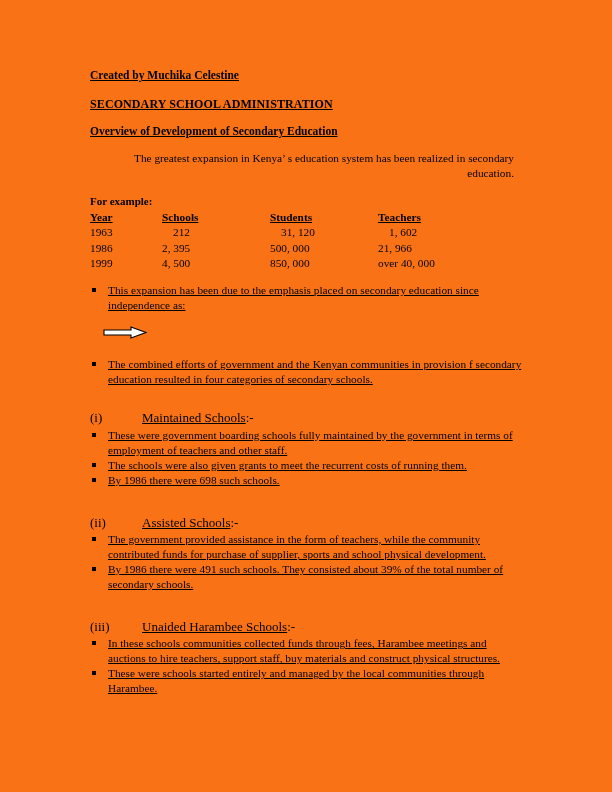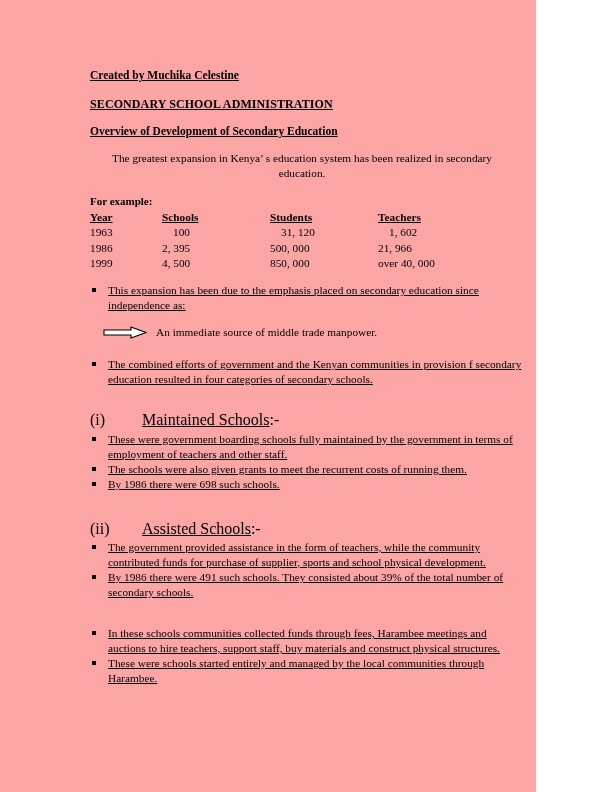--- a/index.html
+++ b/index.html
@@ -11,23 +11,23 @@
     width: 612px;
     height: 792px;
     position: relative;
     font-family: "Liberation Serif", "DejaVu Serif", serif;
     color: #000000;
     overflow: hidden;
   }
   .page {
     position: absolute;
     left: 0; top: 0;
-    width: 536px;
+    width: 612px;
     height: 792px;
-    background: #fca5a5;
+    background: #f97316;
   }
   .content {
     position: absolute;
     left: 90px;
     top: 68px;
     width: 432px;
   }
 
   
   .heading {
@@ -42,21 +42,21 @@
   .heading.caps {
     font-size: 12px;
     letter-spacing: 0.1px;
   }
 
   
   .para {
     font-size: 11.3px;
     line-height: 1.33;
     margin: 0 8px 13px 0;
-    text-align: center;
+    text-align: right;
   }
   .label-bold {
     font-size: 11px;
     font-weight: bold;
     line-height: 1.33;
     margin: 0 0 1px 0;
   }
 
   
   .data-table {
@@ -129,21 +129,21 @@
     position: absolute;
     left: 13px;
     top: 1px;
     width: 44px;
     height: 13px;
     display: block;
   }
 
   
   .sec-head {
-    font-size: 16px;
+    font-size: 13px;
     line-height: 1.33;
     margin: 0 0 1px 0;
     white-space: nowrap;
   }
   .sec-head .rn {
     display: inline-block;
     width: 52px;
   }
   .sec-head .u { text-decoration: underline; }
 
@@ -171,21 +171,21 @@
         <tr>
           <th class="col-year"><span>Year</span></th>
           <th class="col-schools"><span>Schools</span></th>
           <th class="col-students"><span>Students</span></th>
           <th class="col-teachers"><span>Teachers</span></th>
         </tr>
       </thead>
       <tbody>
         <tr>
           <td>1963</td>
-          <td class="nudge">100</td>
+          <td class="nudge">212</td>
           <td class="nudge">31, 120</td>
           <td class="nudge">1, 602</td>
         </tr>
         <tr>
           <td>1986</td>
           <td>2, 395</td>
           <td>500, 000</td>
           <td>21, 966</td>
         </tr>
         <tr>
@@ -204,21 +204,20 @@
       </li>
     </ul>
 
     <div class="arrow-block">
       <div class="arrow-row">
         <span class="arrow-ico">
           <svg width="44" height="13" viewBox="0 0 44 13" xmlns="http://www.w3.org/2000/svg">
             <polygon points="1,4 28,4 28,1 43,6.5 28,12 28,9 1,9" fill="#ffffff" stroke="#000000" stroke-width="1.1" stroke-linejoin="miter"></polygon>
           </svg>
         </span>
-        <span>An immediate source of middle trade manpower.</span>
       </div>
     </div>
 
     <ul class="blist">
       <li>
         <span class="sq"></span>
         <span>The combined efforts of government and the Kenyan communities in provision f secondary education resulted in four categories of secondary schools.</span>
       </li>
     </ul>
 
@@ -249,20 +248,21 @@
         <span>The government provided assistance in the form of teachers, while the community contributed funds for purchase of supplier, sports and school physical development.</span>
       </li>
       <li>
         <span class="sq"></span>
         <span>By 1986 there were 491 such schools. They consisted about 39% of the total number of secondary schools.</span>
       </li>
     </ul>
 
     <div class="gap-md"></div>
 
+    <p class="sec-head"><span class="rn">(iii)</span><span class="u">Unaided Harambee Schools</span><span>:-</span></p>
     <ul class="blist tight">
       <li>
         <span class="sq"></span>
         <span>In these schools communities collected funds through fees, Harambee meetings and auctions to hire teachers, support staff, buy materials and construct physical structures.</span>
       </li>
       <li>
         <span class="sq"></span>
         <span>These were schools started entirely and managed by the local communities through Harambee.</span>
       </li>
     </ul>

